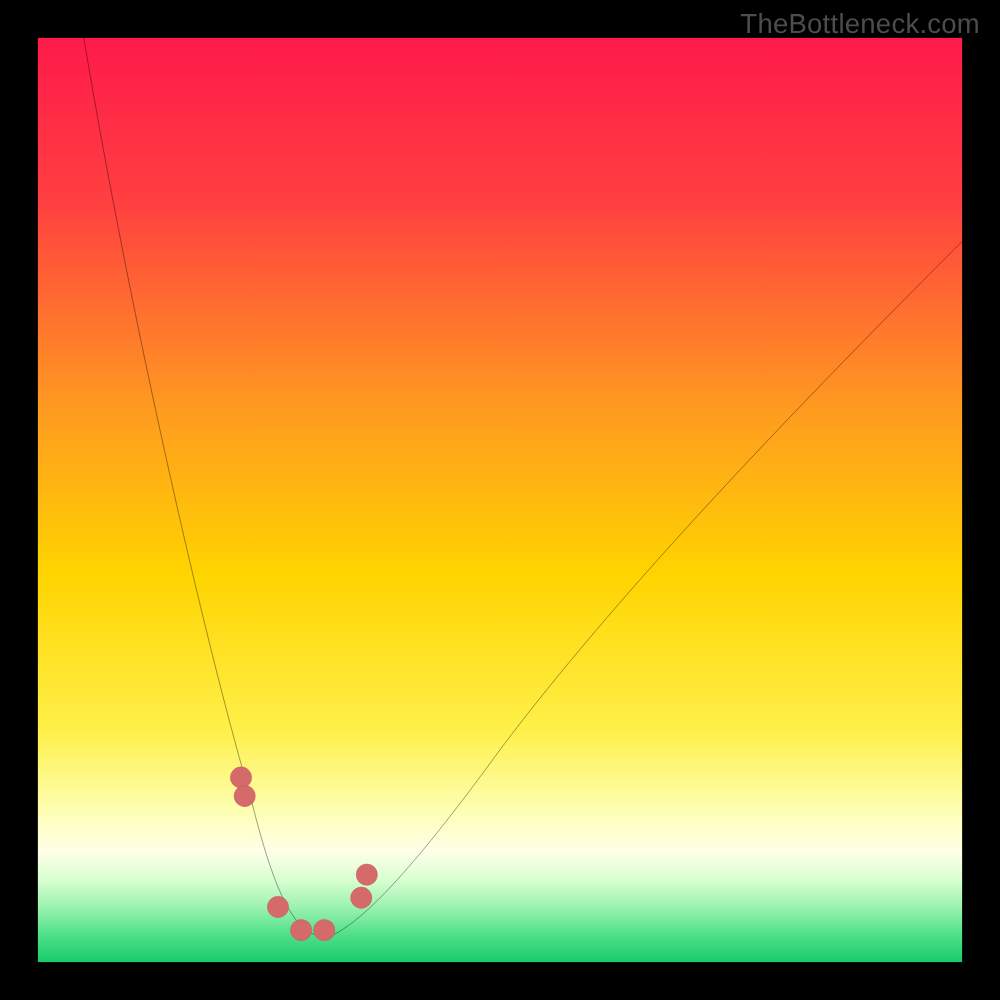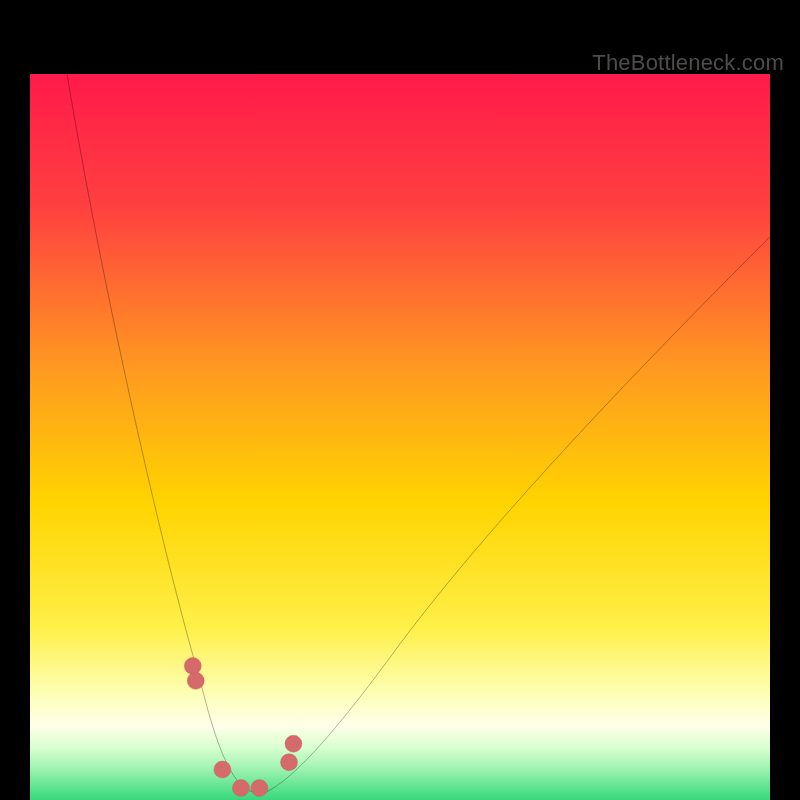--- a/index.html
+++ b/index.html
@@ -9,21 +9,20 @@
     height: 800px;
     overflow: hidden;
     font-family: Arial, Helvetica, sans-serif;
     background: #000;
   }
   .frame {
     position: relative;
     width: 800px;
     height: 659px;
     background: #000;
-    margin-top: 44px;
   }
   .plot-area {
     position: absolute;
     left: 30px;
     top: 30px;
     width: 740px;
     height: 740px;
     overflow: hidden;
   }
   .gradient-bg {

